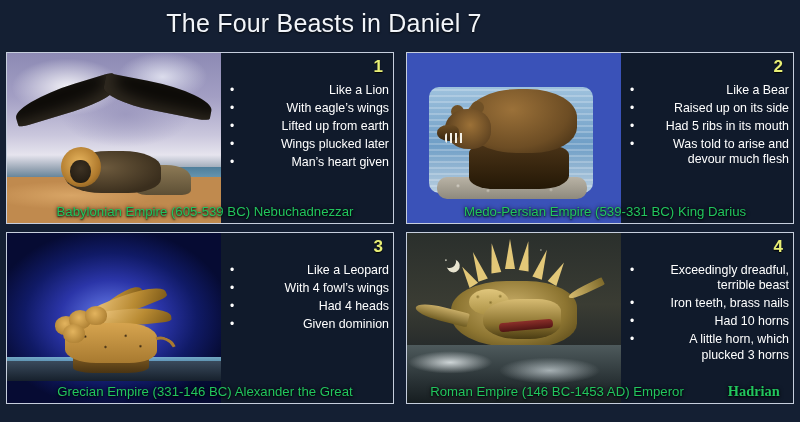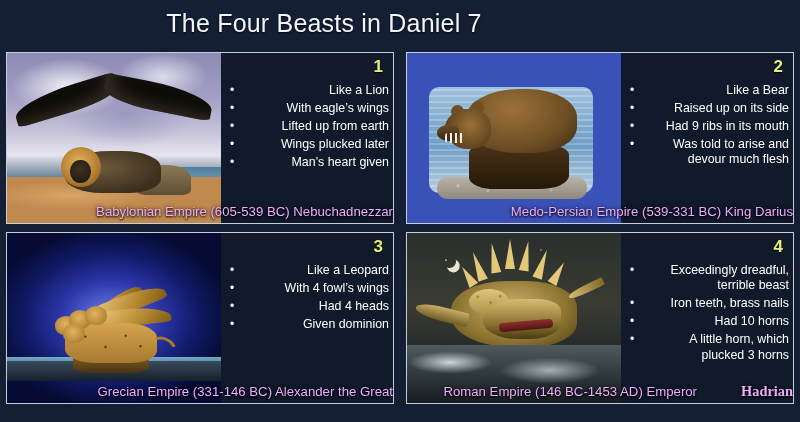--- a/index.html
+++ b/index.html
@@ -87,22 +87,22 @@
   .bullets li.cont{ padding-left:13px; margin-top:-2.6px; }
   .bullets li.cont::before{ content:""; }
 
   
   .caption{
     position:absolute;
     left:10px; right:0; bottom:0;
     height:23px;
     display:flex;
     align-items:center;
-    justify-content:flex-end;
-    color:#f0abfc;
+    justify-content:center;
+    color:#22c55e;
     font-size:13.2px;
     white-space:nowrap;
     text-shadow:0 1px 2px rgba(0,0,0,.95), 0 0 4px rgba(0,0,0,.8);
     z-index:6;
   }
   .caption .emph{
     font-family:"Liberation Serif", serif;
     font-weight:bold;
     font-size:14.4px;
     padding-left:4px;
@@ -404,21 +404,21 @@
         <div class="bearhead"></div>
         <div class="bearsnout"></div>
         <div class="bearclaw"></div>
       </div>
     </div>
     <div class="txt">
       <div class="badge">2</div>
       <ul class="bullets">
         <li>Like a Bear</li>
         <li>Raised up on its side</li>
-        <li>Had 9 ribs in its mouth</li>
+        <li>Had 5 ribs in its mouth</li>
         <li>Was told to arise and</li>
         <li class="cont">devour much flesh</li>
       </ul>
     </div>
     <div class="caption">
       <span>Medo-Persian Empire (539-331 BC) King Darius</span>
     </div>
   </div>
 
   <div class="panel">

